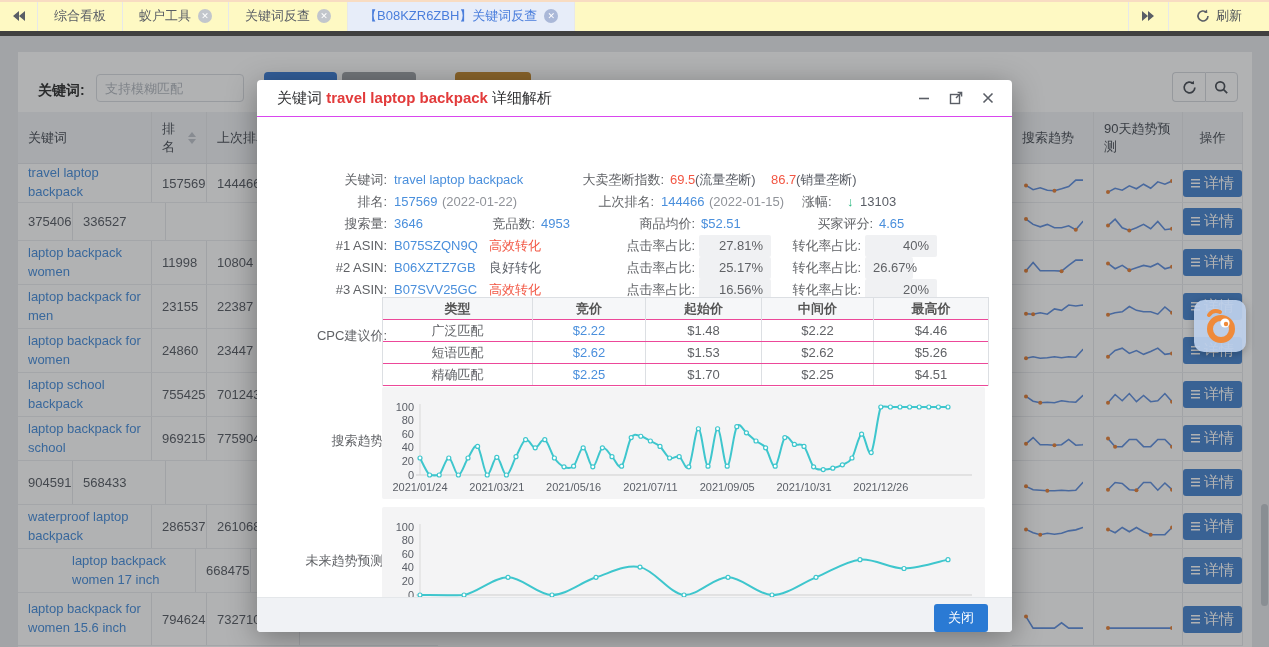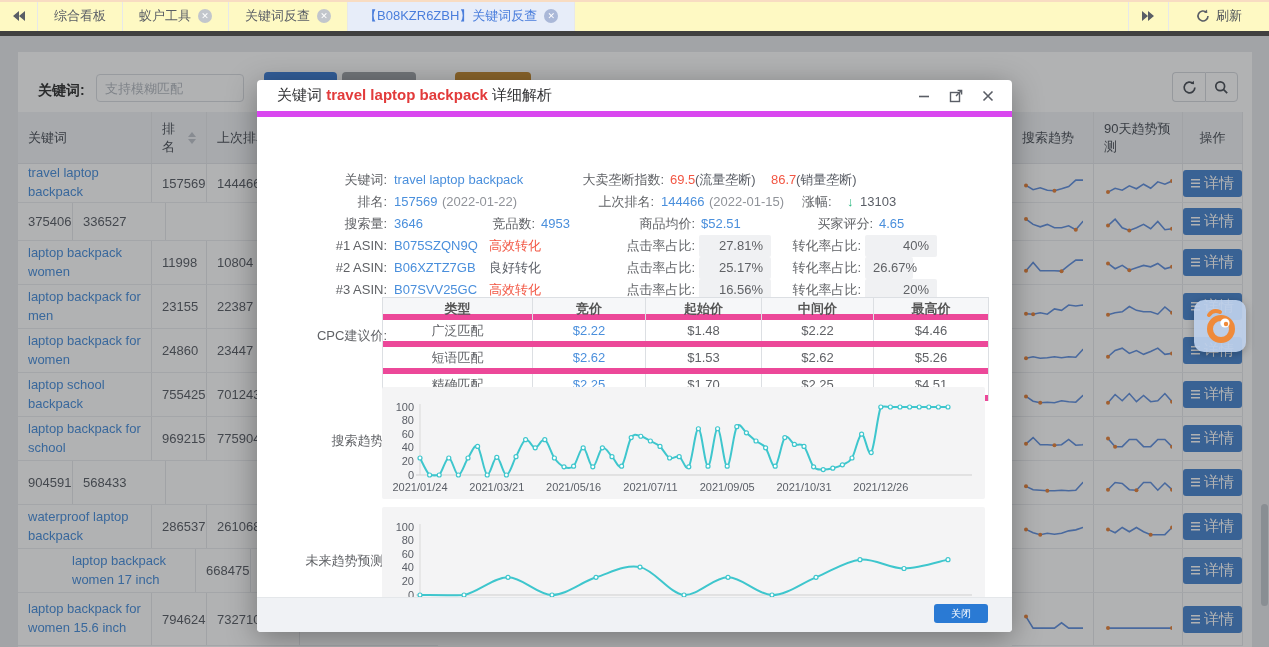--- a/index.html
+++ b/index.html
@@ -65,46 +65,46 @@
   .overlay { position:absolute; left:0; top:36px; width:1269px; height:611px; background:rgba(25,28,33,0.34); z-index:5; }
 
   
   .float-logo { position:absolute; left:1194px; top:300px; width:52px; height:52px; border-radius:10px;
     background:rgba(190,208,236,0.92); z-index:8; display:flex; align-items:center; justify-content:center; cursor:pointer;
     box-shadow:0 2px 8px rgba(0,0,0,0.25); }
 
   
   .modal { position:absolute; left:257px; top:80px; width:755px; height:552px; background:#fff; border-radius:4px;
     box-shadow:0 6px 30px rgba(0,0,0,0.35); z-index:10; font-size:13px; color:#606266; }
-  .m-head { height:37px; border-bottom:6px solid #d946ef; display:flex; align-items:center; padding:0 16px 0 20px; }
+  .m-head { height:37px; border-bottom:1px solid #d946ef; display:flex; align-items:center; padding:0 16px 0 20px; }
   .m-title { font-size:15px; color:#303133; }
   .m-title .red { color:#e23b3b; }
   .m-controls { margin-left:auto; display:flex; align-items:center; gap:16px; color:#5a5e66; }
   .m-ctl { cursor:pointer; display:flex; align-items:center; justify-content:center; width:16px; height:16px; }
   .m-body { position:relative; width:755px; height:480px; }
   .m-row { position:absolute; left:0; width:755px; height:22px; }
   .m-row span { position:absolute; top:0; line-height:22px; white-space:nowrap; }
   .lbl { color:#606266; text-align:right; }
   .blue { color:#4a8fdc; } .gray { color:#909399; } .red { color:#f25643; } .dark { color:#5a5e66; }
   .green-arrow { color:#26b77e; font-weight:bold; }
   .pct-box { background:#f0f1f3; border-radius:2px; text-align:right; padding:0 8px; height:22px; }
   .asin-link { cursor:pointer; }
   .cpc-wrap { position:absolute; left:125px; top:180px; width:607px; border:1px solid #dcdfe3; border-bottom:none; }
-  .cpc-row { display:flex; border-bottom:6px solid #ec4899; }
+  .cpc-row { display:flex; border-bottom:1px solid #ec4899; }
   .cpc-row div { border-right:1px solid #dcdfe3; display:flex; align-items:center; justify-content:center; height:21px; }
   .cpc-row div:last-child { border-right:none; }
   .cpc-row.head { background:#f6f7f9; font-weight:bold; color:#555; height:22px; }
   .cpc-row.head div { height:22px; }
   .cpc-c0 { width:150px; } .cpc-c1 { width:113px; } .cpc-c2 { width:116px; } .cpc-c3 { width:112px; } .cpc-c4 { width:114px; }
   .chart-label { position:absolute; left:0; width:130px; text-align:right; color:#606266; }
   .chart-panel { position:absolute; left:125px; width:603px; height:112px; background:#f4f4f5; border-radius:2px; }
   .m-foot { position:absolute; left:0; top:517px; width:755px; height:35px; background:#f0f2f5;
     border-top:1px solid #e4e7ea; border-radius:0 0 4px 4px; }
-  .close-btn { position:absolute; right:24px; top:6px; width:54px; height:19px; background:#2a7ad4; color:#fff;
-    border:none; border-radius:3px; font-size:10px; cursor:pointer; font-family:"Liberation Sans","DejaVu Sans",sans-serif; }
+  .close-btn { position:absolute; right:24px; top:6px; width:54px; height:28px; background:#2a7ad4; color:#fff;
+    border:none; border-radius:3px; font-size:13px; cursor:pointer; font-family:"Liberation Sans","DejaVu Sans",sans-serif; }
 </style>
 </head>
 <body>
 
 <div class="stage">
 
   <div class="tabbar">
     <div class="tab-collapse">
       <svg class="icon-svg" width="15" height="14" viewBox="0 0 15 14">
           <path d="M14 2 L8 7 L14 12 Z M8 2 L2 7 L8 12 Z" fill="#5a5e66"></path>

